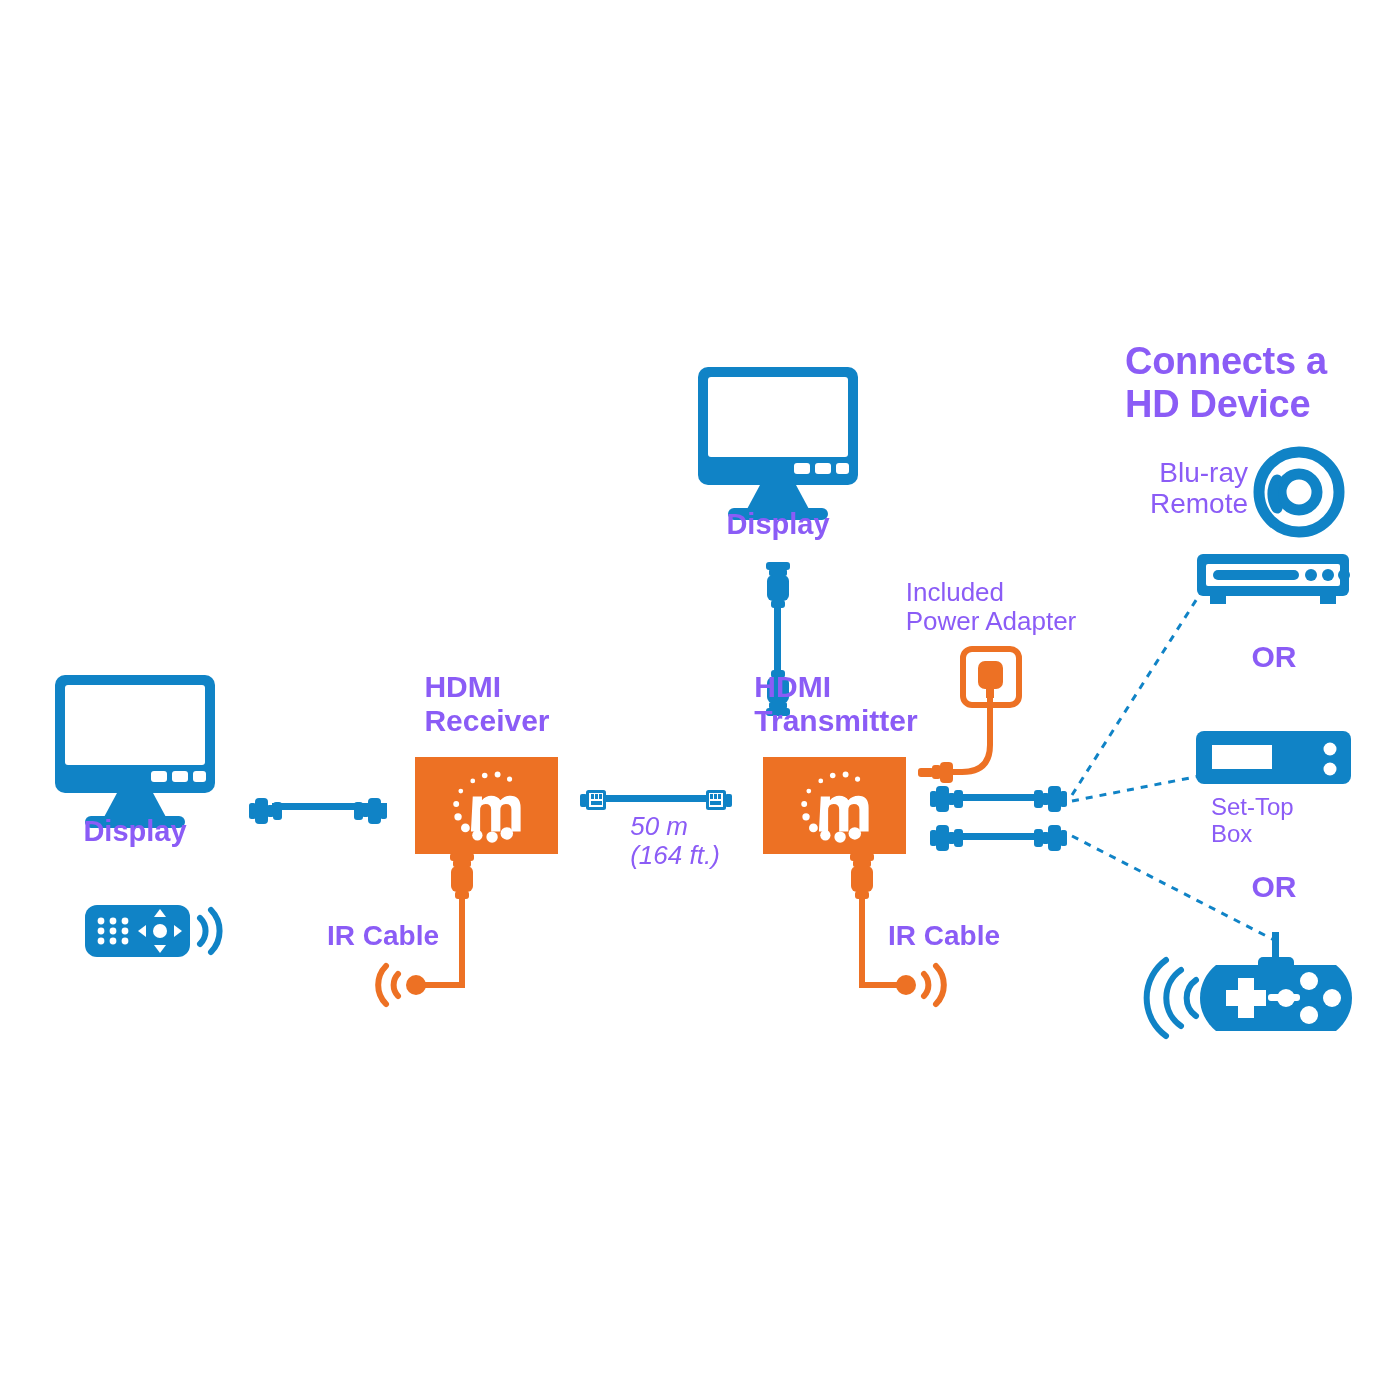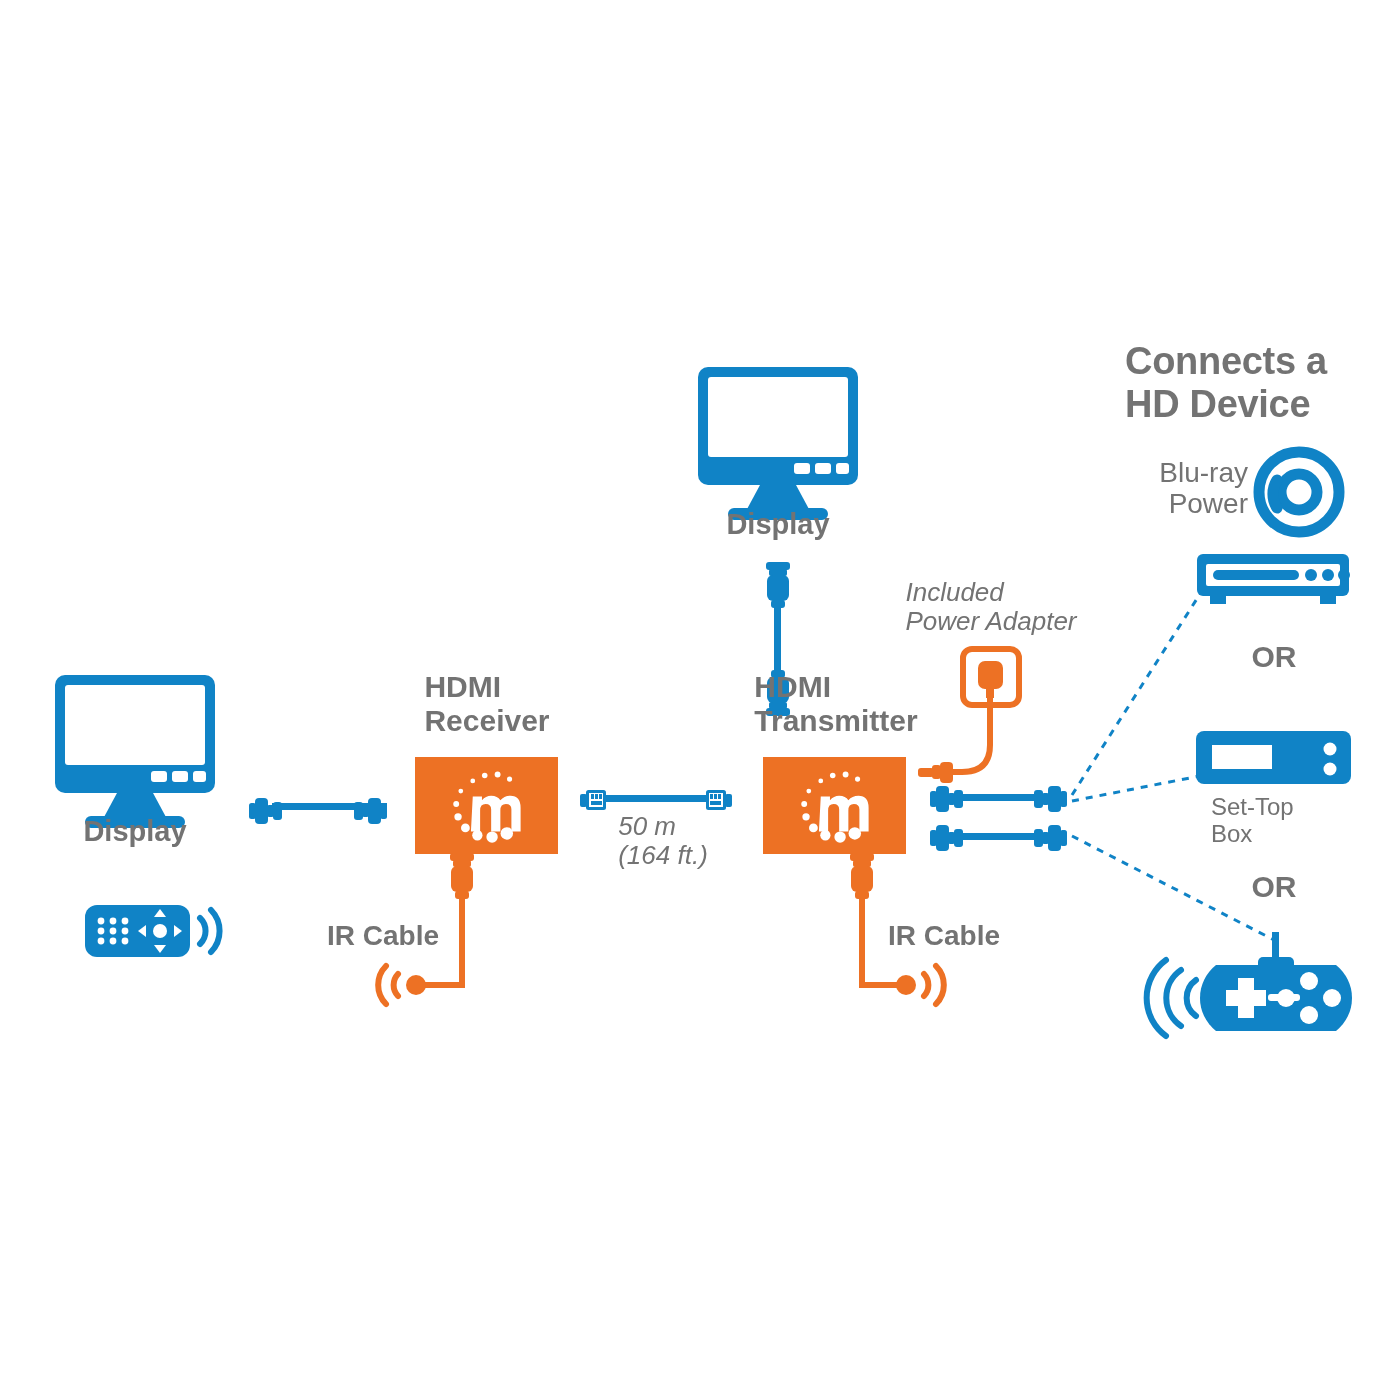--- a/index.html
+++ b/index.html
@@ -1,20 +1,20 @@
 <!DOCTYPE html>
 <html><head>
 <meta charset="utf-8">
 <style>
   html,body{margin:0;padding:0;background:#ffffff;}
   body{width:1400px;height:1400px;overflow:hidden;font-family:"Liberation Sans",sans-serif;}
   #stage{position:relative;width:1400px;height:1400px;background:#fff;}
-  .lbl{position:absolute;color:#737373;font-weight:bold;line-height:1.12;white-space:pre-line;}
-  .lbl.thin{font-weight:normal;font-style:italic;}
-  .lbl.ital{font-style:italic;font-weight:normal;}
+  .lbl{position:absolute;color:#8b5cf6;font-weight:bold;line-height:1.12;white-space:pre-line;}
+  .lbl.thin{font-weight:normal;}
+  .lbl.ital{font-style:italic;font-weight:normal;margin-left:12px;}
   .ctr{text-align:left;transform:translateX(-50%);}
   .rgt{text-align:right;transform:translateX(-100%);}
   svg{position:absolute;overflow:visible;display:block;}
 </style>
 </head>
 <body>
 
 <div id="stage">
 
   <svg style="left:0;top:0;" width="1400" height="1400" viewBox="0 0 1400 1400">
@@ -261,21 +261,21 @@
 
   <div class="lbl ctr" style="left:944px;top:920px;font-size:28px;">IR Cable</div>
 
   <div class="lbl ctr thin" style="left:991px;top:578px;font-size:26px;">Included
 Power Adapter</div>
 
   <div class="lbl" style="left:1125px;top:340px;font-size:38px;letter-spacing:-0.3px;">Connects a
 HD Device</div>
 
   <div class="lbl rgt" style="left:1248px;top:457px;font-size:28px;font-weight:normal;">Blu-ray
-Power</div>
+Remote</div>
 
   <div class="lbl ctr" style="left:1274px;top:640px;font-size:30px;">OR</div>
 
   <div class="lbl ctr" style="left:1274px;top:794px;font-size:24px;font-weight:normal;">Set-Top Box</div>
 
   <div class="lbl ctr" style="left:1274px;top:870px;font-size:30px;">OR</div>
 
 
 </div>
 

